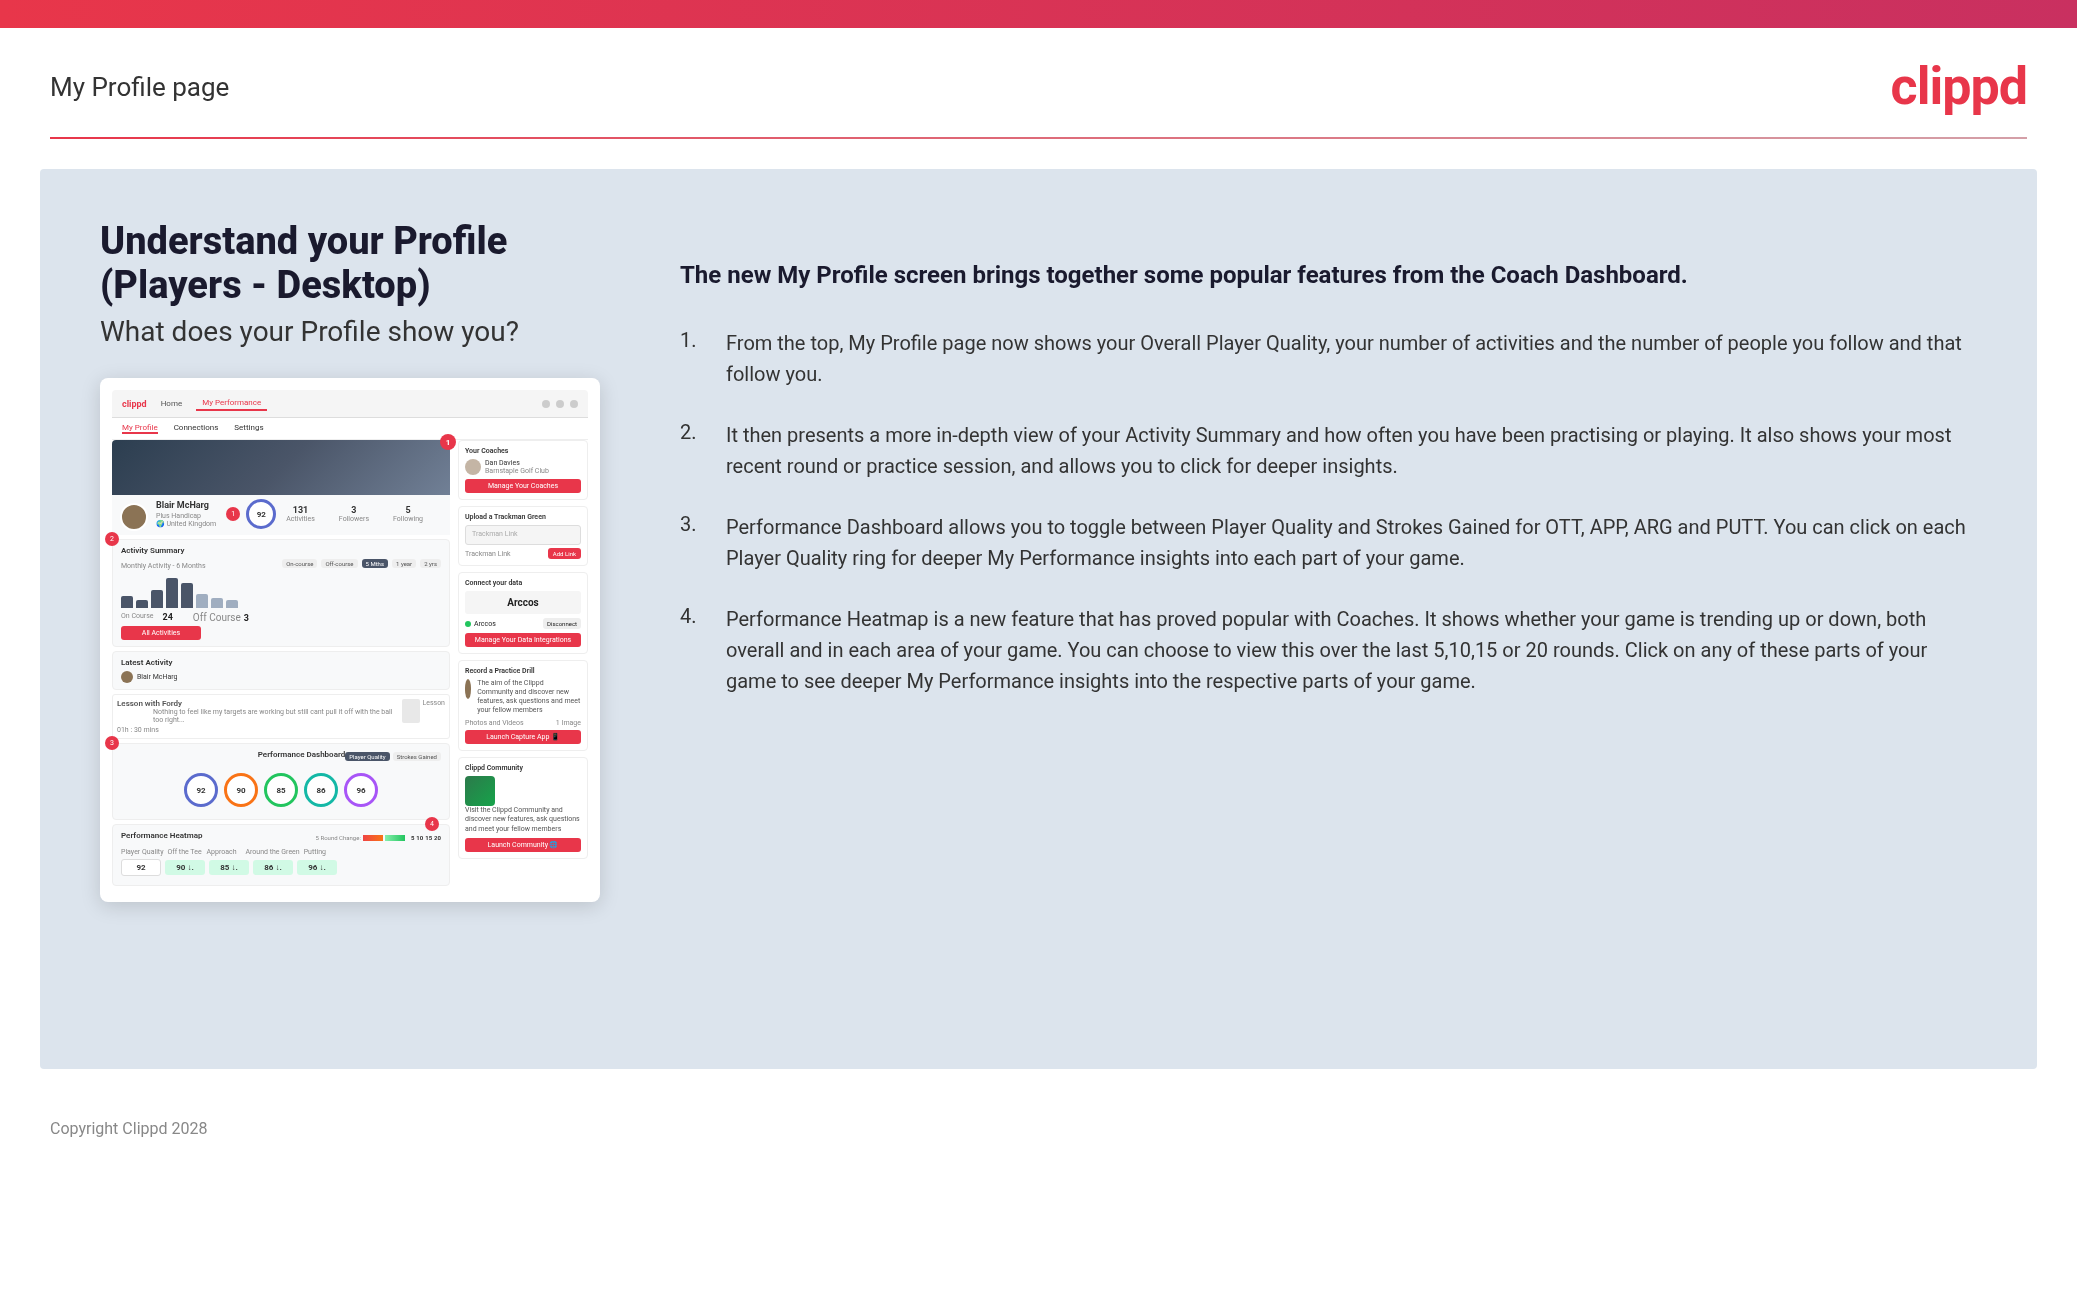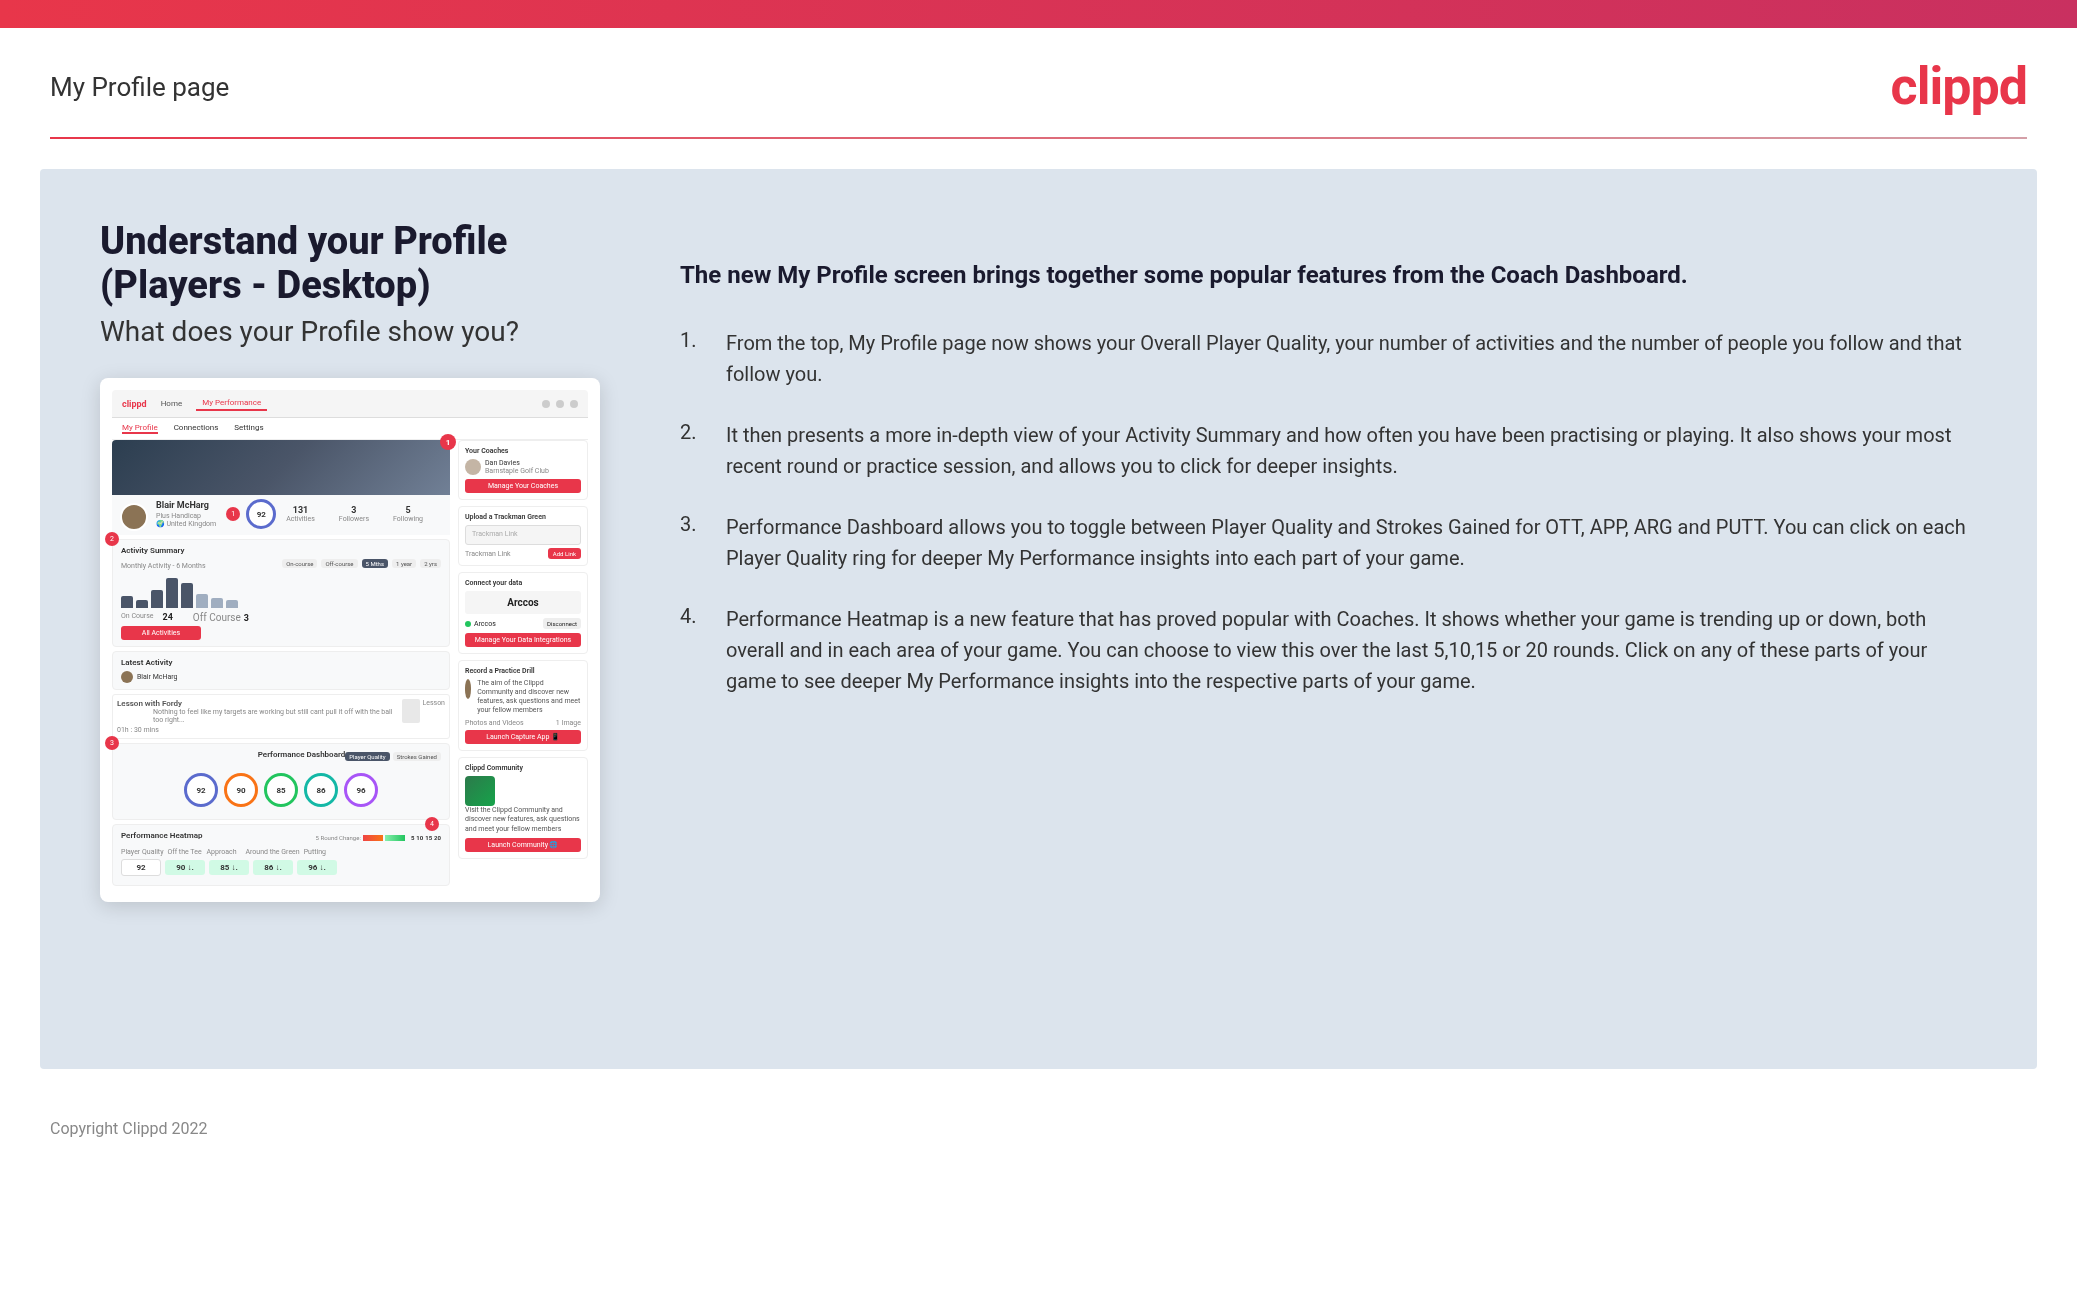--- a/index.html
+++ b/index.html
@@ -781,14 +781,14 @@
       </li>
       <li class="feature-item">
         <span class="feature-number">4.</span>
         <span class="feature-text">Performance Heatmap is a new feature that has proved popular with Coaches. It shows whether your game is trending up or down, both overall and in each area of your game. You can choose to view this over the last 5,10,15 or 20 rounds. Click on any of these parts of your game to see deeper My Performance insights into the respective parts of your game.</span>
       </li>
     </ol>
   </div>
 </div>
 
 <div class="footer">
-  <span>Copyright Clippd 2022</span>
+  <span>Copyright Clippd 2028</span>
 </div>
 
 </body></html>

